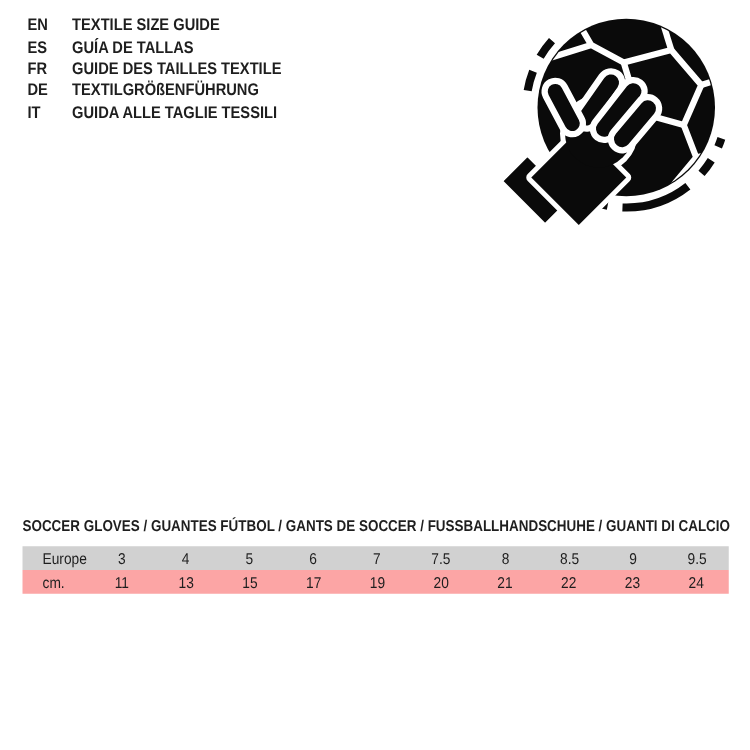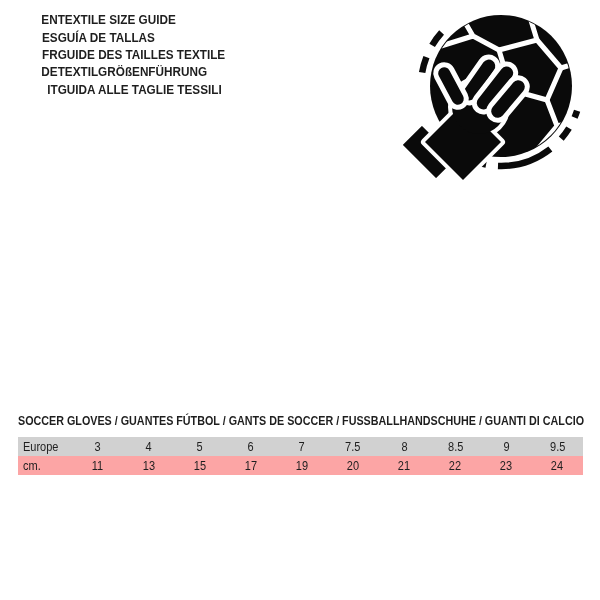--- a/index.html
+++ b/index.html
@@ -6,21 +6,21 @@
   body{
     width:600px;height:600px;
     background:#ffffff;
     font-family:"Liberation Sans", sans-serif;
     color:#1e1e1e;
     overflow:hidden;
   }
   .page{position:relative;width:600px;height:600px;background:#fff;}
 
   
-  .lang-list{position:absolute;left:22px;top:11px;text-align:right;}
+  .lang-list{position:absolute;left:22px;top:11px;}
   .lang-row{
     display:flex;align-items:center;
     height:17.4px;
     font-size:13.5px;font-weight:bold;
     letter-spacing:0px;white-space:nowrap;
     transform:scaleX(0.87);transform-origin:0 50%;
   }
   .lang-code{width:41px;flex:0 0 41px;}
 
   
@@ -34,21 +34,21 @@
   }
   .size-table{position:absolute;left:18px;top:437px;width:565px;}
   .t-row{
     display:grid;
     grid-template-columns:54px repeat(10,1fr);
     height:19px;align-items:center;
     font-size:12.5px;
   }
   .t-cell{text-align:center;}
   .t-cell .cond{display:inline-block;transform:scaleX(0.88);}
-  .t-label{text-align:left;padding-left:5px;}
+  .t-label{text-align:left;padding-left:16px;}
   .t-label .cond{transform-origin:0 50%;}
 </style>
 </head>
 <body>
 
 <div class="page">
 
   <div class="lang-list">
       <div class="lang-row">
         <span class="lang-code">EN</span>

